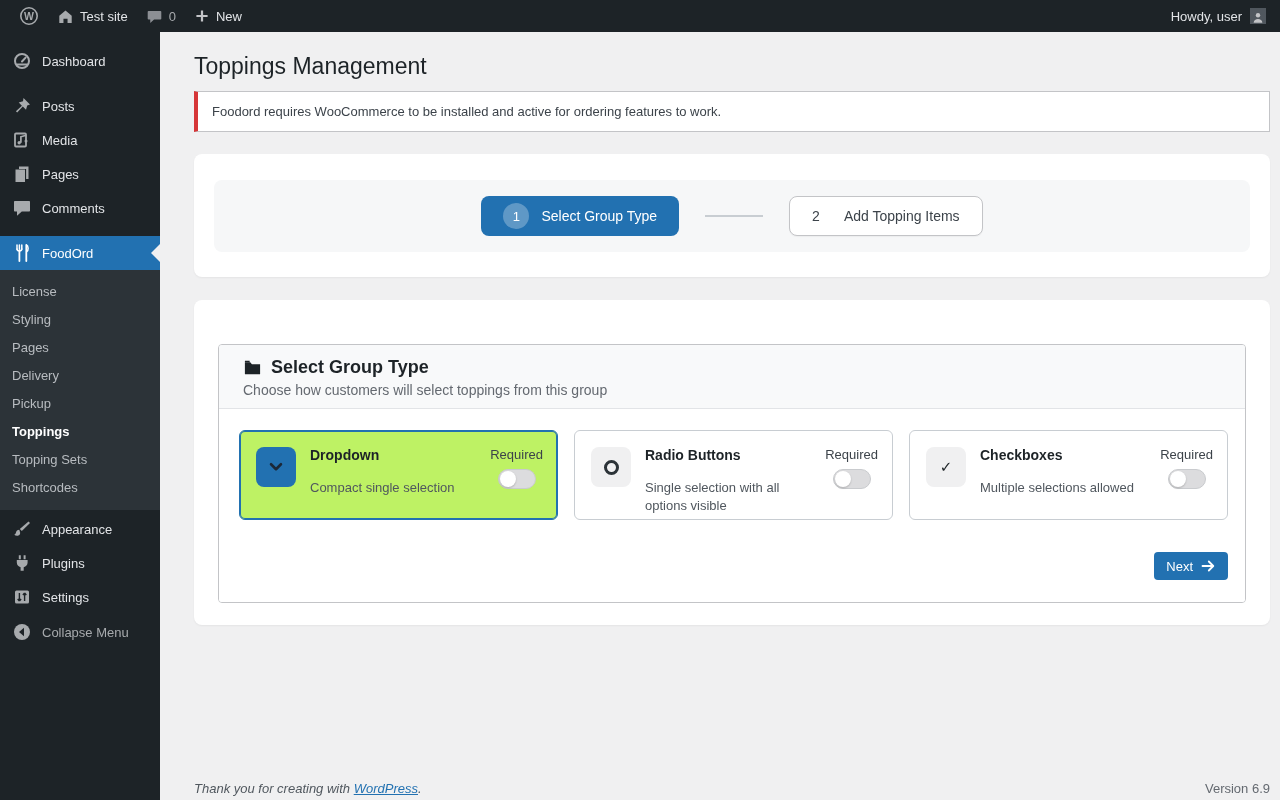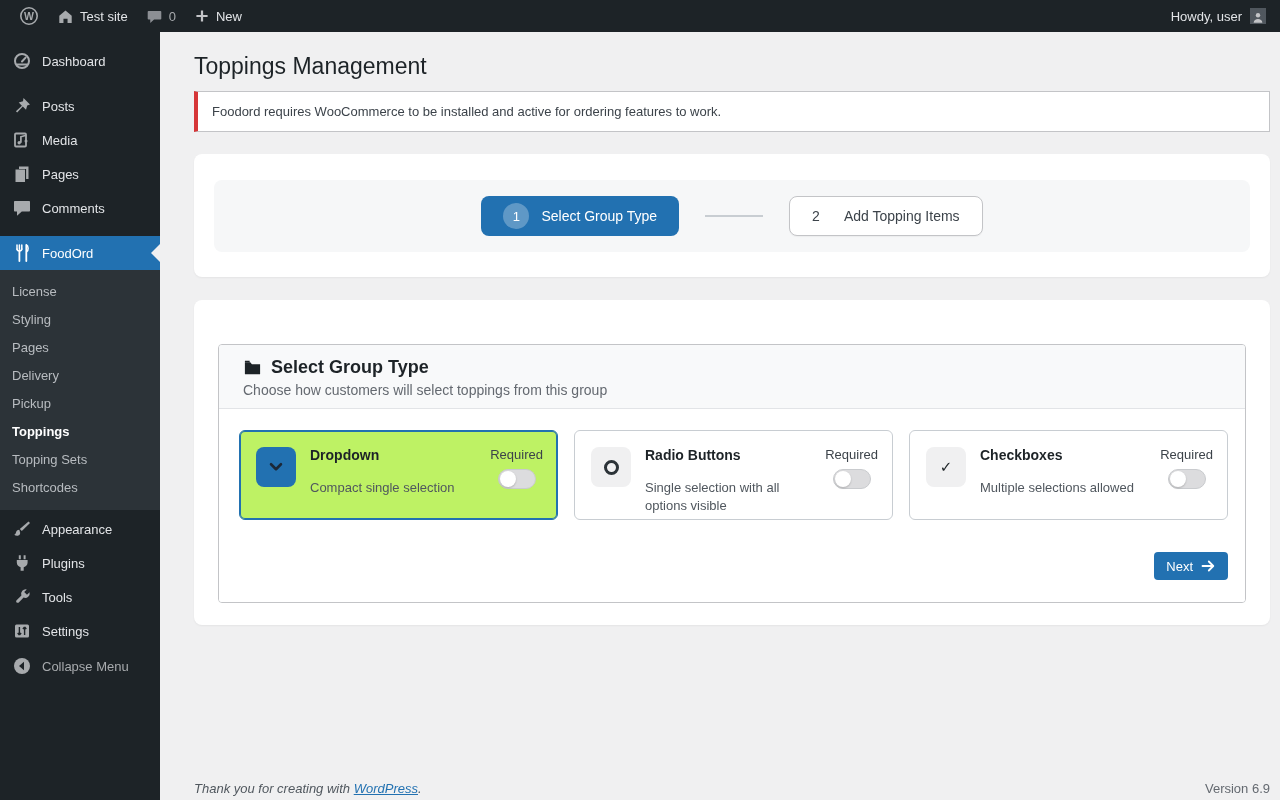--- a/index.html
+++ b/index.html
@@ -267,28 +267,20 @@
   <div class="menu-item">
     <span class="m-ico">
       <svg width="20" height="20" viewBox="0 0 20 20">
           <path fill="currentColor" d="M6.8 2.2h2v4h-2zM11.6 2.2h2v4h-2zM4.8 7h10.8v2.6c0 2.3-1.6 4.2-3.9 4.6v3.6H8.6v-3.6C6.4 13.8 4.8 11.9 4.8 9.6z"></path>
         </svg>
     </span>
     <span>Plugins</span>
   </div>
 
 
-  <div class="menu-item">
-    <span class="m-ico">
-      <svg width="20" height="20" viewBox="0 0 20 20">
-          <path fill="currentColor" d="M17.6 5.2a4.6 4.6 0 0 1-6 5.4l-4.8 4.8c-.6.6-1.6.6-2.2 0-.6-.6-.6-1.6 0-2.2l4.8-4.8a4.6 4.6 0 0 1 5.4-6l-2.6 2.6 2.8 2.8z"></path>
-        </svg>
-    </span>
-    <span>Tools</span>
-  </div>
 
   <div class="menu-item">
     <span class="m-ico">
       <svg width="20" height="20" viewBox="0 0 20 20">
           <rect x="3" y="3.4" width="14" height="13.2" rx="1.5" fill="currentColor"></rect>
           <path d="M7.4 6v8M7.4 14l-1.7-2M7.4 14l1.7-2" stroke="#1d2327" stroke-width="1.4" fill="none"></path>
           <path d="M12.6 14V6M12.6 6l-1.7 2M12.6 6l1.7 2" stroke="#1d2327" stroke-width="1.4" fill="none"></path>
         </svg>
     </span>
     <span>Settings</span>

